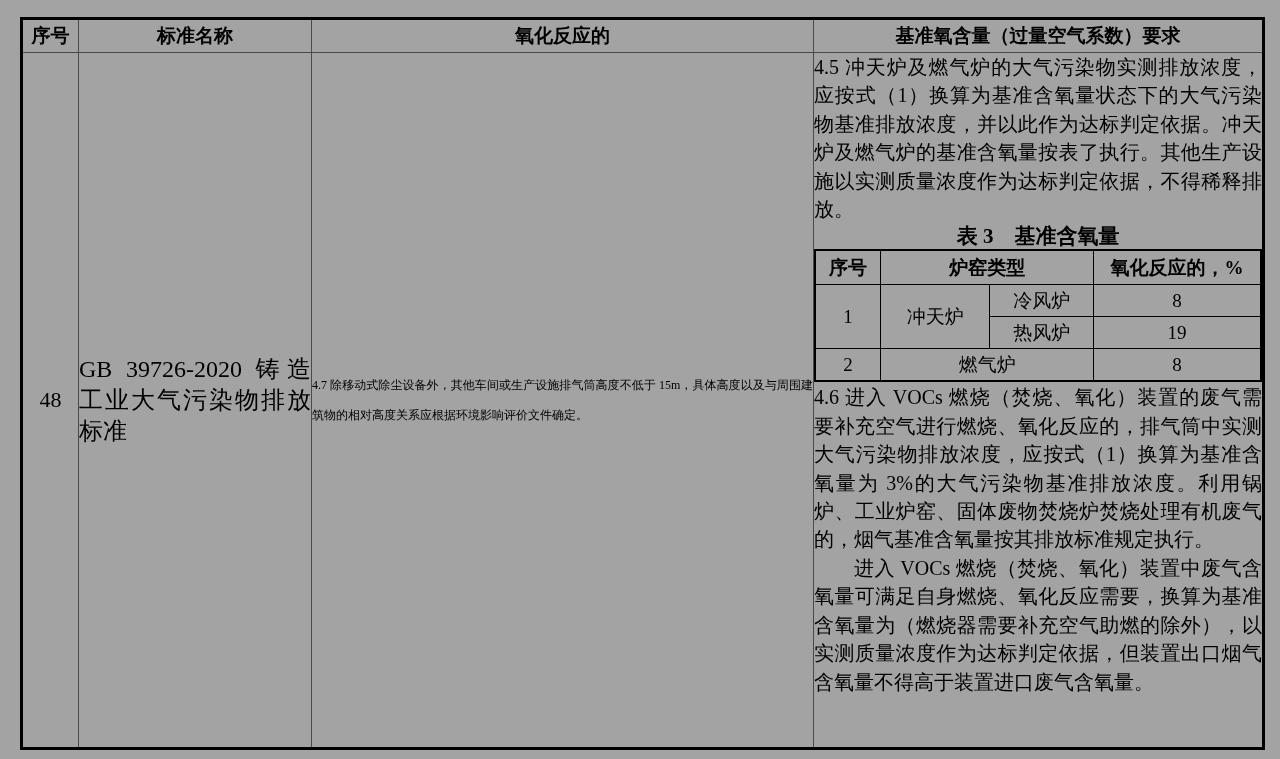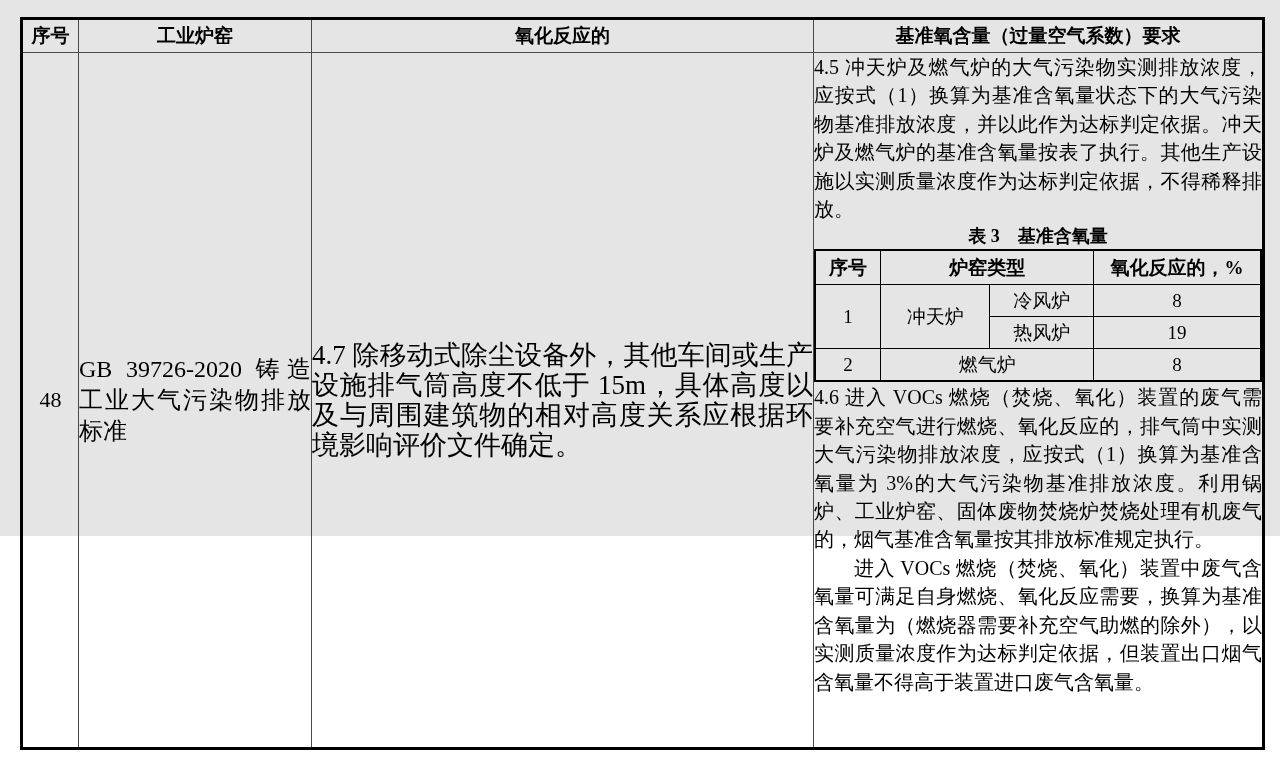--- a/index.html
+++ b/index.html
@@ -6,22 +6,22 @@
     margin: 0;
     padding: 0;
     background: #ffffff;
     width: 1280px;
     height: 759px;
     overflow: hidden;
   }
   .page {
     position: relative;
     width: 1280px;
-    height: 536px;
-    background: #e5e5e5;
+    height: 759px;
+    background: #a3a3a3;
     font-family: "Liberation Serif", "DejaVu Serif", serif;
     color: #000000;
   }
   table.main-table {
     position: absolute;
     left: 20px;
     top: 17px;
     width: 1242px;
     height: 733px;
     border-collapse: collapse;
@@ -51,21 +51,21 @@
   td.cell-name {
     vertical-align: middle;
     font-size: 24px;
     line-height: 31px;
     padding: 6px 10px;
     text-align: justify;
     text-justify: inter-character;
   }
   td.cell-height {
     vertical-align: middle;
-    font-size: 27px;
+    font-size: 12px;
     line-height: 30px;
     padding: 6px 10px;
     text-align: justify;
     text-justify: inter-character;
   }
   td.cell-oxygen {
     vertical-align: top;
     font-size: 20px;
     line-height: 28.4px;
     padding: 2px 6px 2px 7px;
@@ -76,21 +76,21 @@
     margin: 0;
     text-align: justify;
     text-justify: inter-character;
   }
   .para.indent {
     text-indent: 2em;
   }
   .t3-title {
     font-weight: bold;
     text-align: center;
-    font-size: 18px;
+    font-size: 21px;
     line-height: 24px;
     margin: 1px 0 1px 0;
   }
   table.t3 {
     width: 100%;
     border-collapse: collapse;
     table-layout: fixed;
     border: 2px solid #000000;
     margin: 0 0 1px 0;
   }
@@ -118,21 +118,21 @@
   <table class="main-table">
     <colgroup>
       <col style="width:57px">
       <col style="width:233px">
       <col style="width:502px">
       <col style="width:450px">
     </colgroup>
     <thead>
       <tr>
         <th>序号</th>
-        <th>工业炉窑</th>
+        <th>标准名称</th>
         <th>氧化反应的</th>
         <th>基准氧含量（过量空气系数）要求</th>
       </tr>
     </thead>
     <tbody>
       <tr>
         <td class="cell-index">48</td>
         <td class="cell-name">GB 39726-2020 铸造工业大气污染物排放标准</td>
         <td class="cell-height">4.7 除移动式除尘设备外，其他车间或生产设施排气筒高度不低于 15m，具体高度以及与周围建筑物的相对高度关系应根据环境影响评价文件确定。</td>
         <td class="cell-oxygen">

